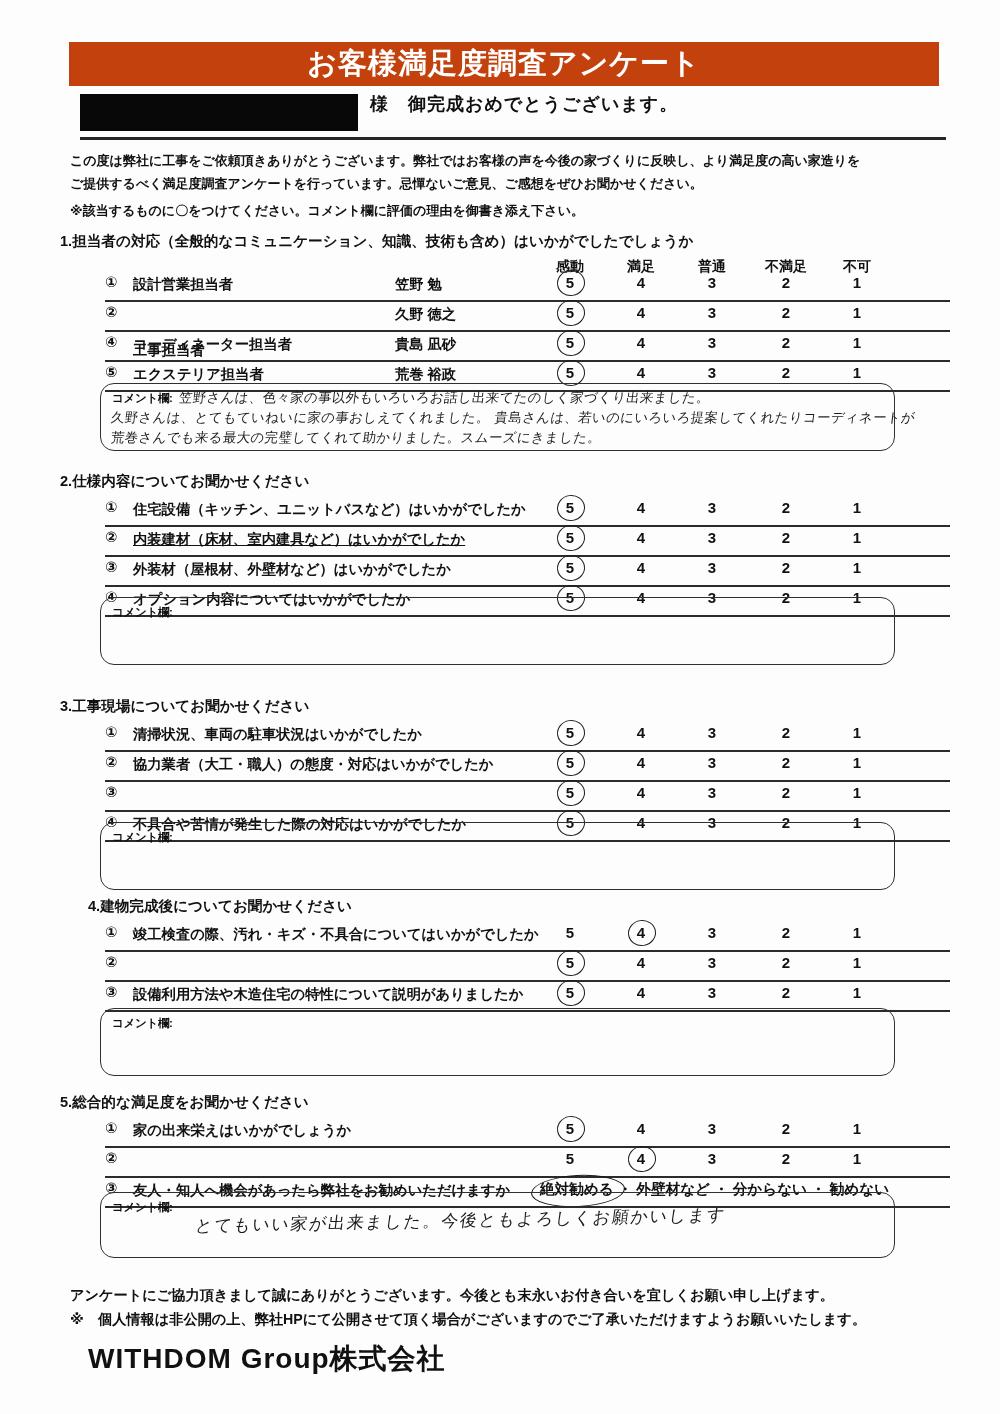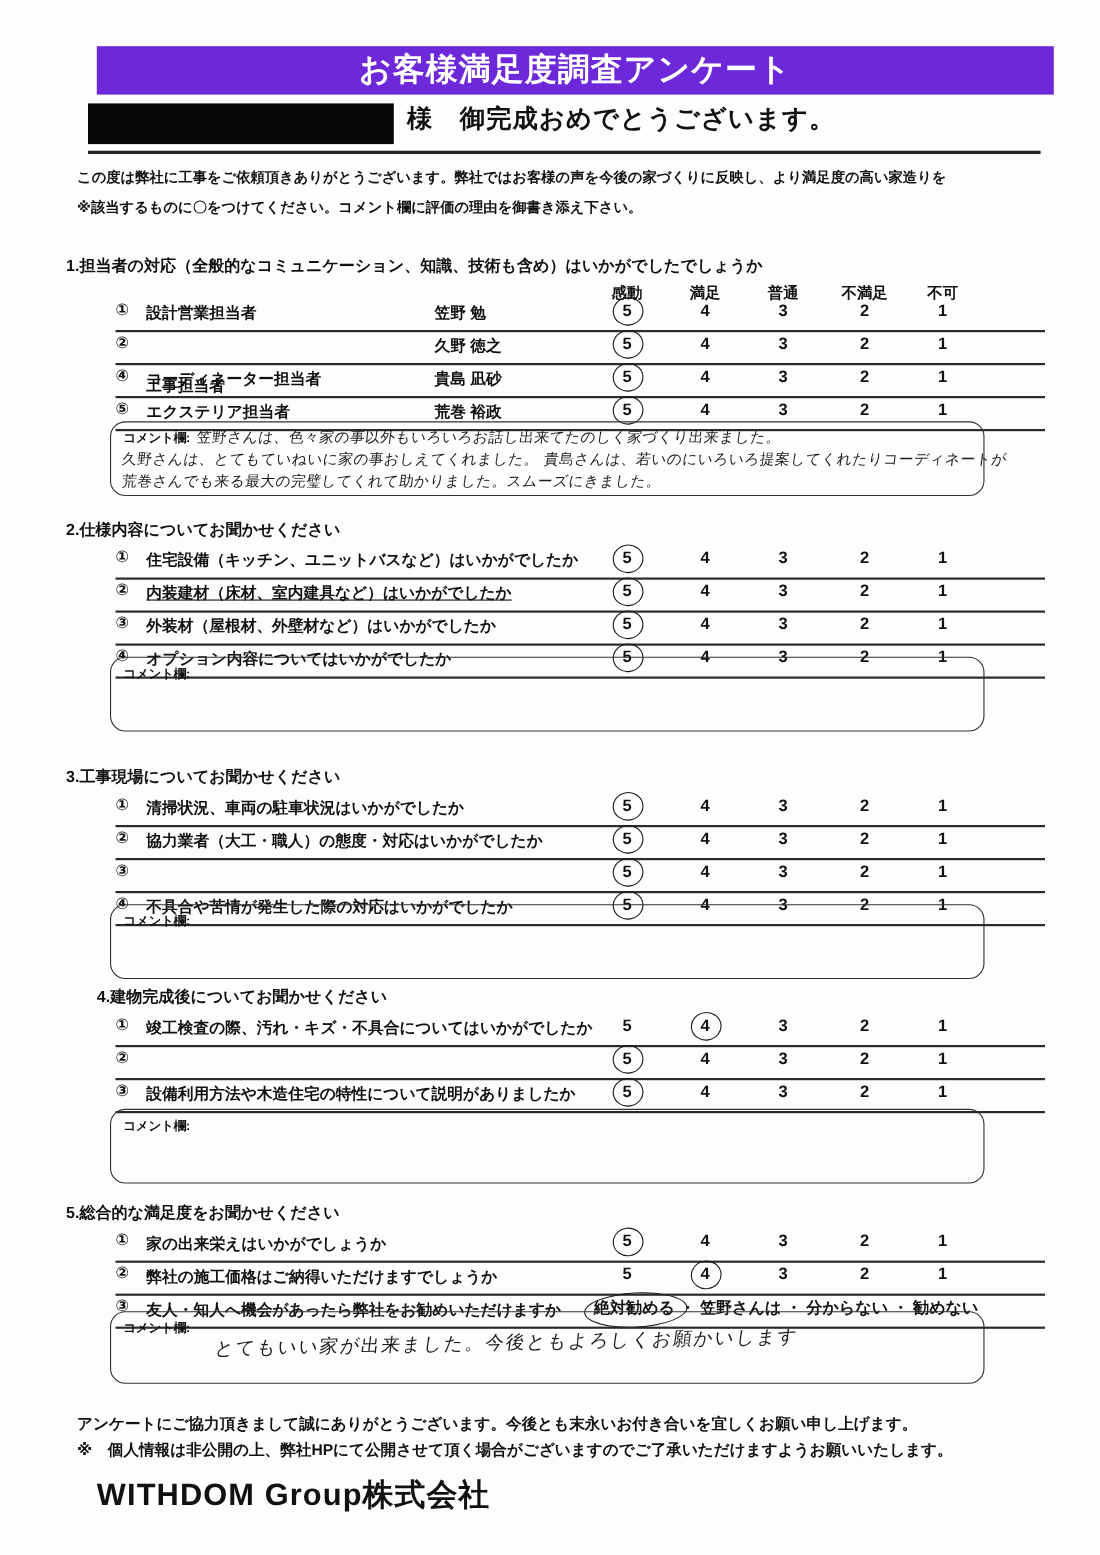--- a/index.html
+++ b/index.html
@@ -17,25 +17,25 @@
     width: 1000px;
     height: 1414px;
     margin: 0 auto;
     background: #fdfdfd;
     overflow: hidden;
   }
 
   
   .title-bar {
     position: absolute;
-    left: 88px;
+    left: 69px;
     top: 42px;
     width: 870px;
     height: 44px;
-    background: #6d28d9;
+    background: #c2410c;
     color: #ffffff;
     display: flex;
     align-items: center;
     justify-content: center;
     font-size: 29px;
     font-weight: bold;
     letter-spacing: 1px;
   }
   .name-line {
     position: absolute;
@@ -49,21 +49,21 @@
     left: 0;
     top: 2px;
     width: 278px;
     height: 37px;
     background: #080808;
   }
   .congrats {
     position: absolute;
     left: 290px;
     top: 0px;
-    font-size: 23px;
+    font-size: 18px;
     font-weight: bold;
     letter-spacing: 1px;
     white-space: nowrap;
   }
   .header-rule {
     position: absolute;
     left: 80px;
     top: 137px;
     width: 866px;
     height: 3px;
@@ -234,20 +234,21 @@
   <div class="title-bar">お客様満足度調査アンケート</div>
 
   <div class="name-line">
     <div class="redaction"></div>
     <div class="congrats">様　御完成おめでとうございます。</div>
   </div>
   <div class="header-rule"></div>
 
   <div class="intro">
     <p>この度は弊社に工事をご依頼頂きありがとうございます。弊社ではお客様の声を今後の家づくりに反映し、より満足度の高い家造りを</p>
+    <p>ご提供するべく満足度調査アンケートを行っています。忌憚ないご意見、ご感想をぜひお聞かせください。</p>
     <p class="note">※該当するものに〇をつけてください。コメント欄に評価の理由を御書き添え下さい。</p>
   </div>
 
   <div id="body-root">
       <div class="section-title" style="left: 60px; top: 232px;">1.担当者の対応（全般的なコミュニケーション、知識、技術も含め）はいかがでしたでしょうか</div>
       <div class="scale-head" style="left: 542px; top: 258px;">感動</div>
       <div class="scale-head" style="left: 613px; top: 258px;">満足</div>
       <div class="scale-head" style="left: 684px; top: 258px;">普通</div>
       <div class="scale-head" style="left: 758px; top: 258px;">不満足</div>
       <div class="scale-head" style="left: 829px; top: 258px;">不可</div>
@@ -427,32 +428,31 @@
         <span class="qtext" style="left: 28px;">家の出来栄えはいかがでしょうか</span>
         <span class="opt" style="left: 437px;"><span class="circled">5</span></span>
         <span class="opt" style="left: 508px;">4</span>
         <span class="opt" style="left: 579px;">3</span>
         <span class="opt" style="left: 653px;">2</span>
         <span class="opt" style="left: 724px;">1</span>
         <div class="underline"></div>
       </div>
       <div class="qrow" style="top: 1148px;">
         <span class="num">②</span>
-        <span class="qtext" style="left: 28px;">弊社の施工価格はご納得いただけますでしょうか</span>
         <span class="opt" style="left: 437px;">5</span>
         <span class="opt" style="left: 508px;"><span class="circled">4</span></span>
         <span class="opt" style="left: 579px;">3</span>
         <span class="opt" style="left: 653px;">2</span>
         <span class="opt" style="left: 724px;">1</span>
         <div class="underline"></div>
       </div>
       <div class="qrow" style="top: 1178px;">
         <span class="num">③</span>
         <span class="qtext" style="left: 28px;">友人・知人へ機会があったら弊社をお勧めいただけますか</span>
-        <div class="rec-options" style="left: 435px;"><span class="circled circle-wide">絶対勧める</span><span> ・ </span><span>笠野さんは</span><span> ・ </span><span>分からない</span><span> ・ </span><span>勧めない</span></div>
+        <div class="rec-options" style="left: 435px;"><span class="circled circle-wide">絶対勧める</span><span> ・ </span><span>外壁材など</span><span> ・ </span><span>分からない</span><span> ・ </span><span>勧めない</span></div>
         <div class="underline"></div>
       </div>
       <div class="cbox" style="top: 1192px; height: 66px;">
         <div class="clabel">コメント欄:</div>
         <div class="hand hand-big" style="left: 95px; top: 16px;">とてもいい家が出来ました。今後ともよろしくお願かいします</div>
       </div>
     </div>
 
   <div class="footer-text" style="top:1283px;">アンケートにご協力頂きまして誠にありがとうございます。今後とも末永いお付き合いを宜しくお願い申し上げます。</div>
   <div class="footer-text" style="top:1307px;">※　個人情報は非公開の上、弊社HPにて公開させて頂く場合がございますのでご了承いただけますようお願いいたします。</div>

